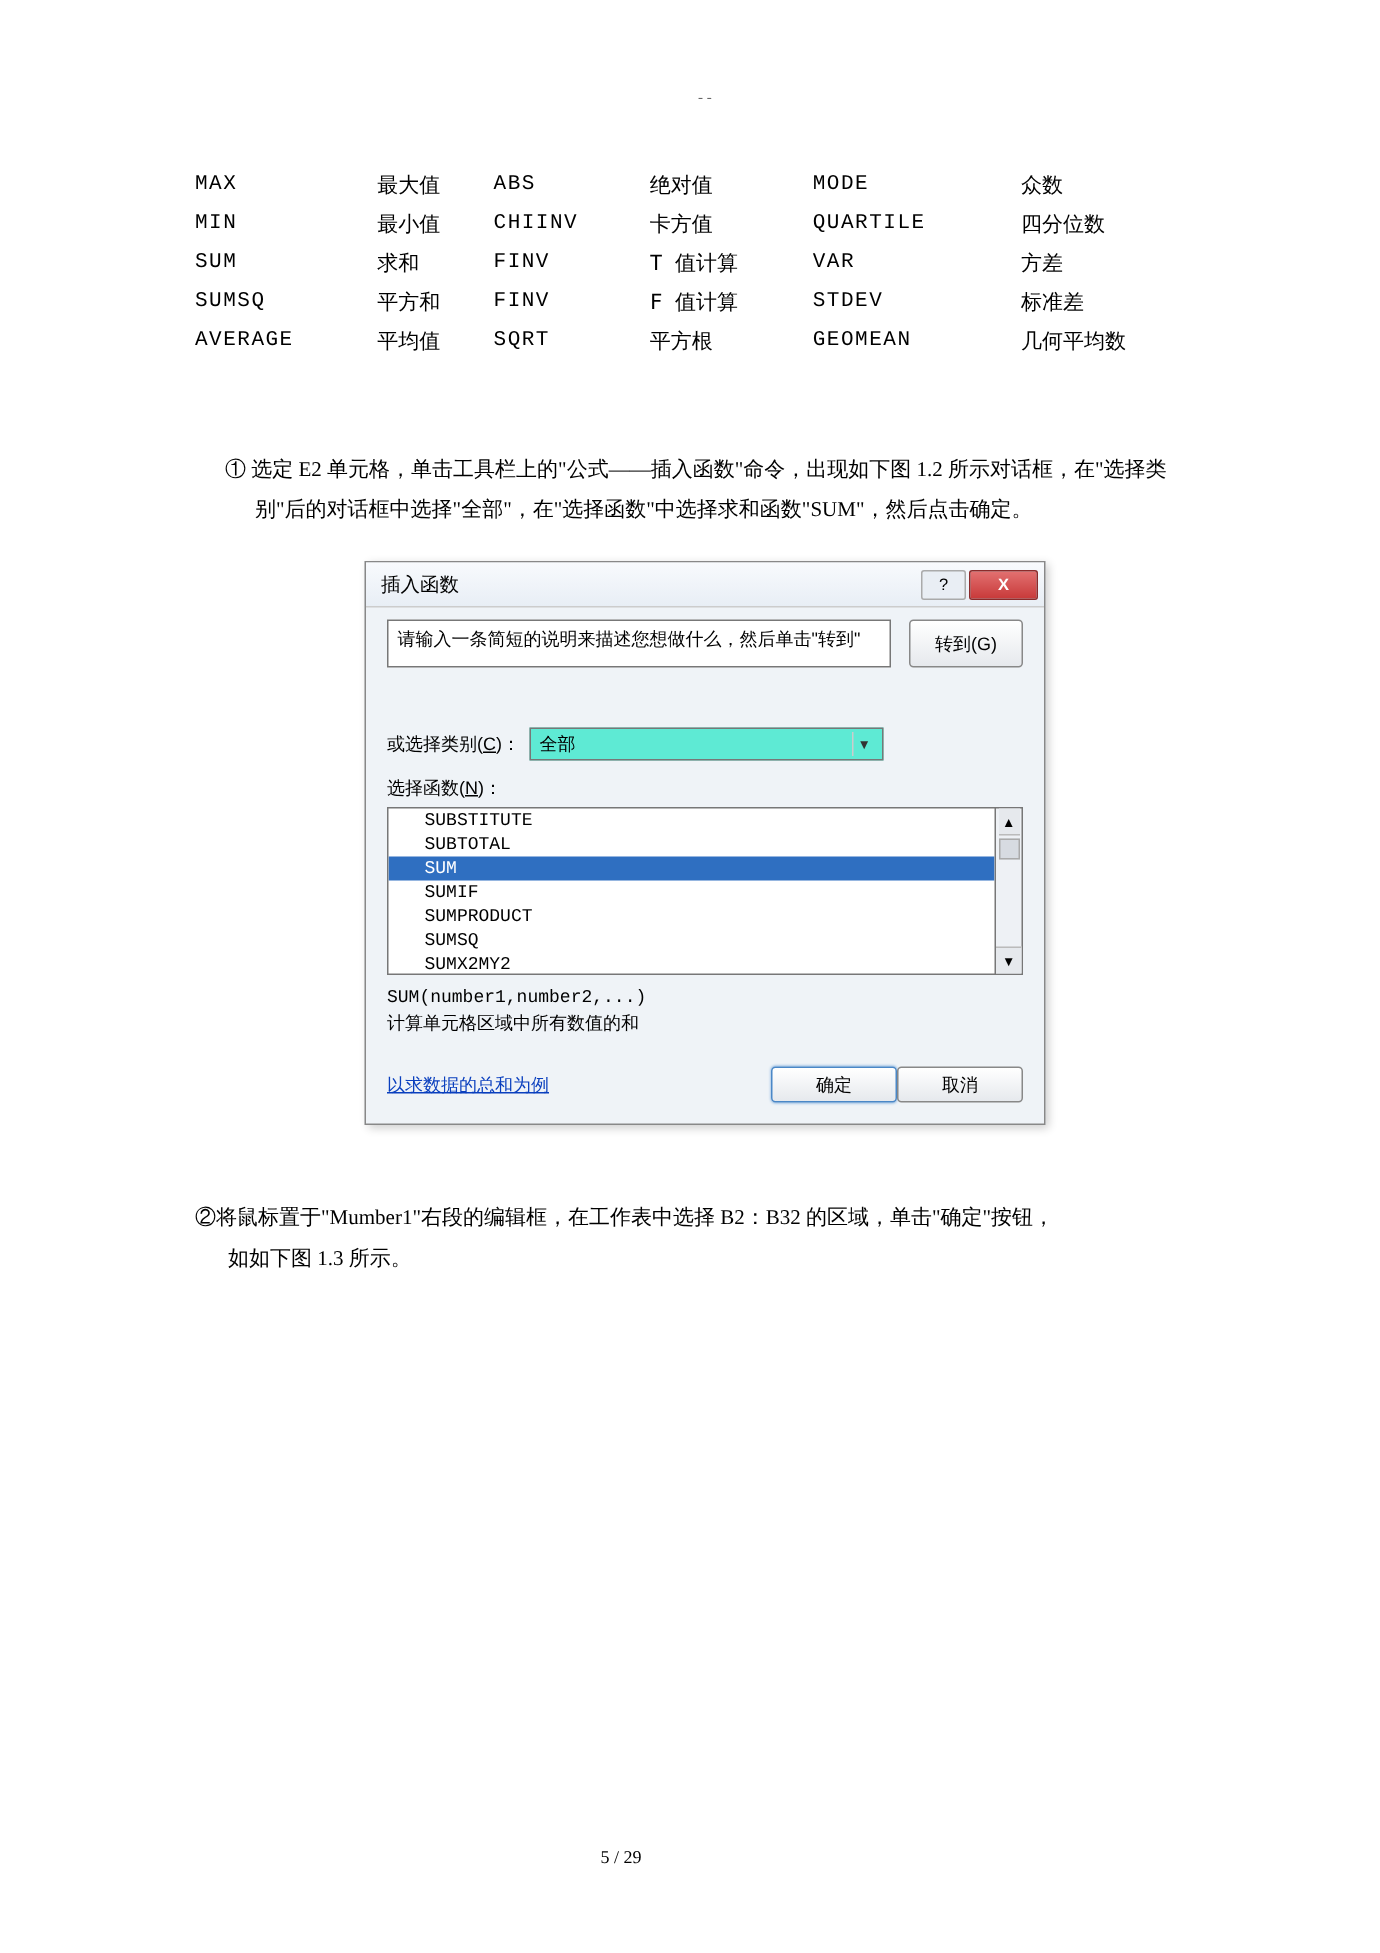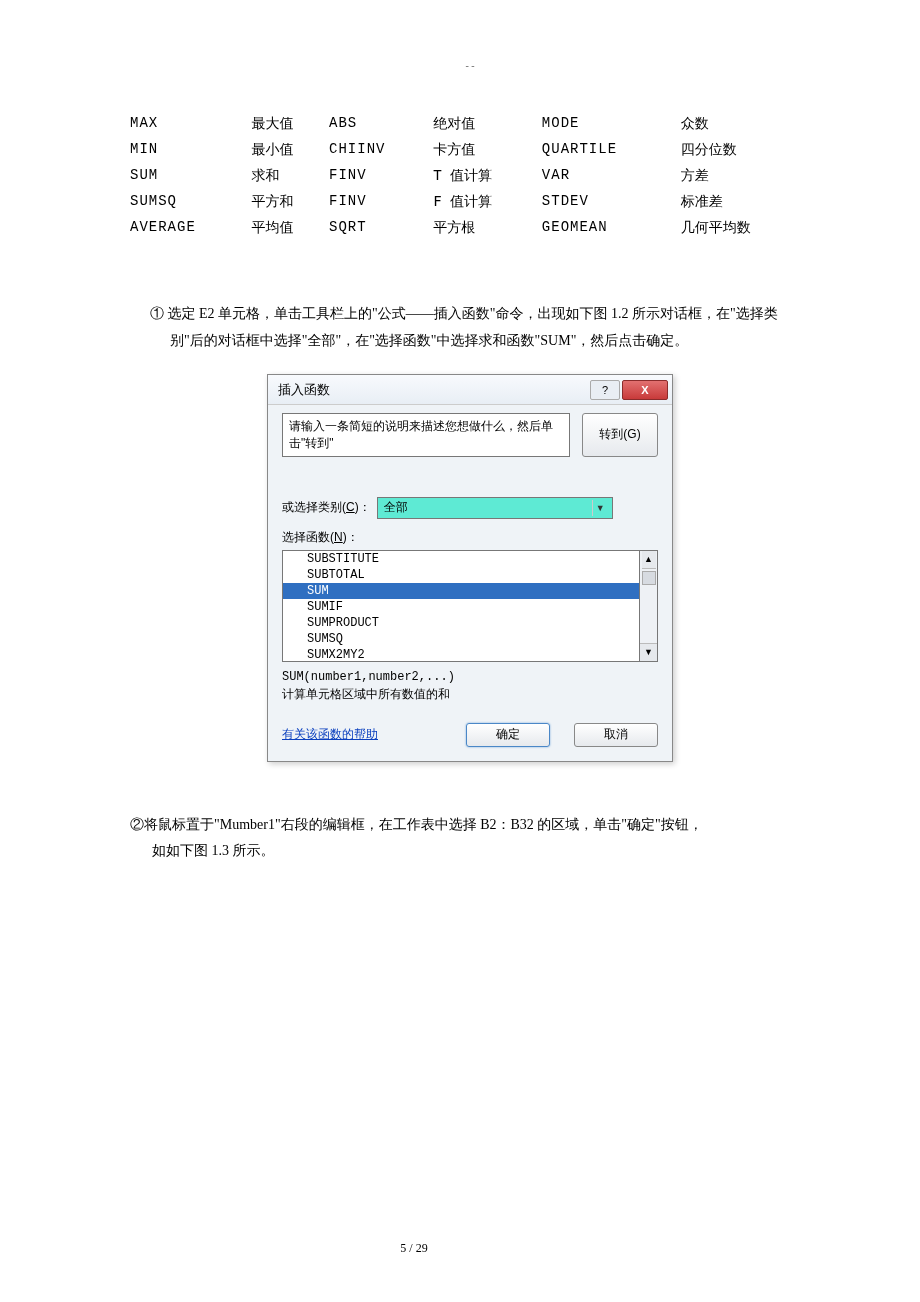--- a/index.html
+++ b/index.html
@@ -43,21 +43,21 @@
     margin: 10px 0 20px 20px;
     text-indent: -20px;
     padding-left: 20px;
   }
   .dialog-wrap {
     display: flex;
     justify-content: center;
     margin: 20px 0 50px 0;
   }
   .dialog {
-    width: 406px;
+    width: 454px;
     background: #eff3f7;
     border: 1px solid #888;
     font-family: "Microsoft YaHei", sans-serif;
     font-size: 12px;
     box-shadow: 2px 2px 6px rgba(0,0,0,0.2);
   }
   .titlebar {
     height: 30px;
     background: linear-gradient(to bottom, #f8fafd, #e8eef5);
     display: flex;
@@ -139,31 +139,31 @@
   }
   .scrollbar .sb-btn.down { border-bottom:none; border-top:1px solid #bbb; }
   .scrollbar .thumb {
     width:14px; height:14px; background:#d7dbe1; border:1px solid #aaa;
     margin-top:2px;
   }
   .syntax { margin-top: 8px; font-family:"Courier New", monospace; font-size:12px; }
   .desc { margin: 2px 0 20px 0; font-size:12px; }
   .footer-row { display:flex; align-items:center; justify-content:space-between; }
   .help-link { color:#0a3fbe; text-decoration:underline; cursor:pointer; font-size:12px; }
-  .dlg-buttons { display:flex; gap:24px; }
+  .dlg-buttons { display:flex; gap:0; }
   .dlg-btn {
     width:84px; height:24px;
     border:1px solid #888; border-radius:3px;
     background:linear-gradient(#fff,#e6e9ed);
     display:flex; align-items:center; justify-content:center;
     font-size:12px;
   }
   .dlg-btn.primary { border:1px solid #4a87c7; box-shadow:0 0 2px #6aa0d8; }
   .page-num {
-    position:absolute; bottom:46px; left:0; width:828px;
+    position:absolute; bottom:56px; left:0; width:828px;
     text-align:center; font-size:12px;
   }
   .underline { text-decoration: underline; }
   .step2 {
     font-size:14px; line-height:1.9;
     margin: 20px 0 0 0;
   }
   .step2-cont { padding-left: 22px; }
 </style>
 </head>
@@ -254,21 +254,21 @@
             <div>
               <div class="sb-btn">▲</div>
               <div class="thumb"></div>
             </div>
             <div class="sb-btn down">▼</div>
           </div>
         </div>
         <div class="syntax">SUM(number1,number2,...)</div>
         <div class="desc">计算单元格区域中所有数值的和</div>
         <div class="footer-row">
-          <span class="help-link">有关该函数的帮助</span>
+          <span class="help-link">以求数据的总和为例</span>
           <div class="dlg-buttons">
             <div class="dlg-btn primary">确定</div>
             <div class="dlg-btn">取消</div>
           </div>
         </div>
       </div>
     </div>
   </div>
 
   <div class="step2">

